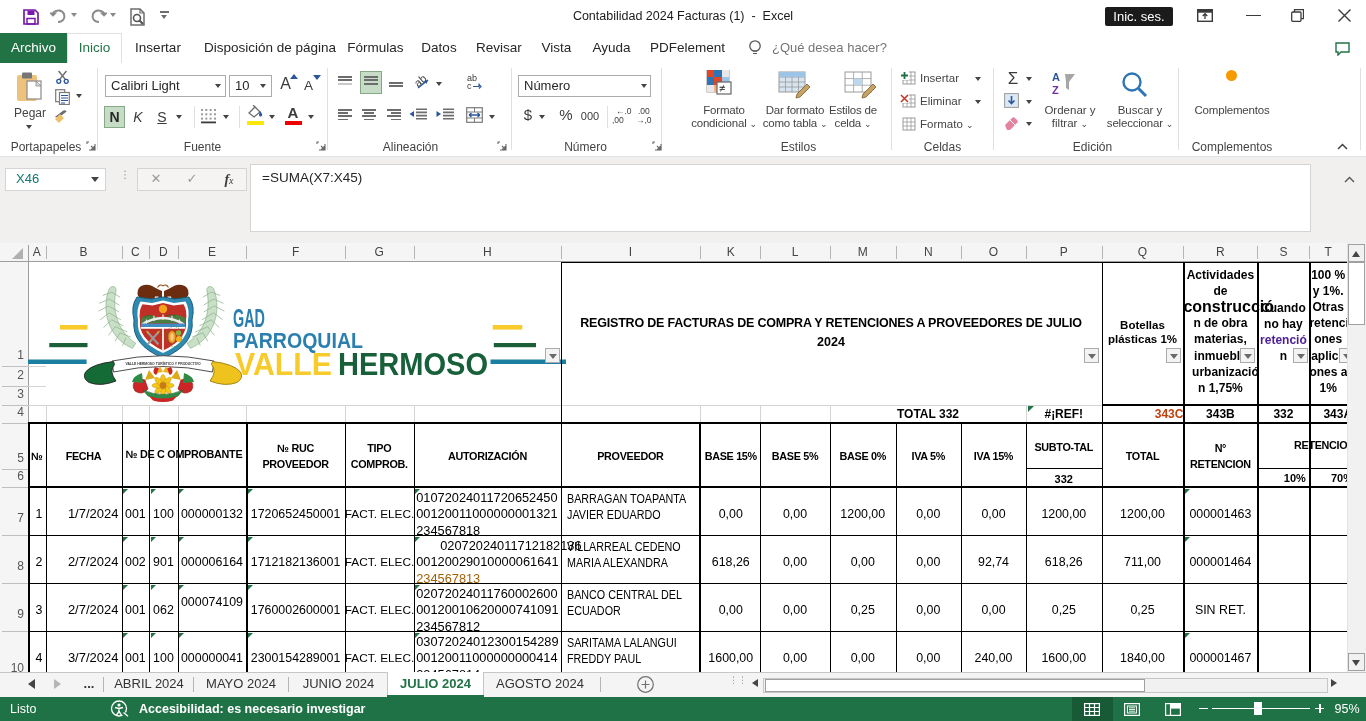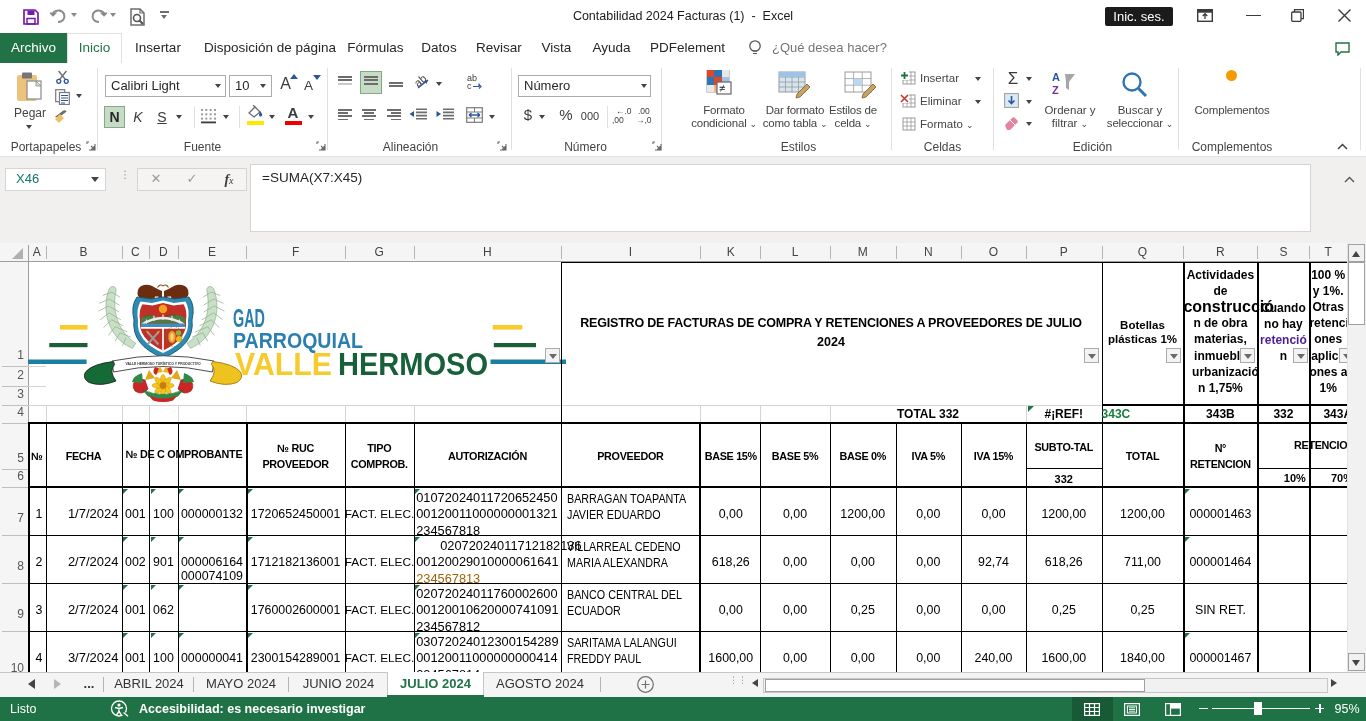--- a/index.html
+++ b/index.html
@@ -546,21 +546,21 @@
       </div>
 <div style="position:absolute;left:1293px;top:348px;width:15px;height:15px;background:#f3f3f3;border:1px solid #ababab;box-sizing:border-box;">
         <div style="position:absolute;left:3px;top:5px;width:0;height:0;border-top:5px solid #6a6a6a;border-left:4px solid transparent;border-right:4px solid transparent;"></div>
       </div>
 <div style="position:absolute;left:1339px;top:348px;width:15px;height:15px;background:#f3f3f3;border:1px solid #ababab;box-sizing:border-box;">
         <div style="position:absolute;left:3px;top:5px;width:0;height:0;border-top:5px solid #6a6a6a;border-left:4px solid transparent;border-right:4px solid transparent;"></div>
       </div>
 <div style="position:absolute;left:830px;top:404.7px;width:196px;height:18.7px;font-size:12px;font-weight:700;color:#000;text-align:center;line-height:18.7px;white-space:nowrap;">TOTAL 332</div>
 <div style="position:absolute;left:1027.5px;top:406.2px;width:0;height:0;border-top:6px solid #217346;border-right:6px solid transparent;"></div>
 <div style="position:absolute;left:1026px;top:404.7px;width:75.6px;height:18.7px;font-size:12px;font-weight:700;color:#000;text-align:center;line-height:18.7px;white-space:nowrap;">#¡REF!</div>
-<div style="position:absolute;left:1101.6px;top:404.7px;width:81.8px;height:18.7px;font-size:12px;font-weight:700;color:#15803d;text-align:left;line-height:18.7px;white-space:nowrap;">343C</div>
+<div style="position:absolute;left:1101.6px;top:404.7px;width:81.8px;height:18.7px;font-size:12px;font-weight:700;color:#c2410c;text-align:right;line-height:18.7px;white-space:nowrap;">343C</div>
 <div style="position:absolute;left:1183.4px;top:404.7px;width:74px;height:18.7px;font-size:12px;font-weight:700;color:#000;text-align:center;line-height:18.7px;white-space:nowrap;">343B</div>
 <div style="position:absolute;left:1257.4px;top:404.7px;width:52px;height:18.7px;font-size:12px;font-weight:700;color:#000;text-align:center;line-height:18.7px;white-space:nowrap;">332</div>
 <div style="position:absolute;left:1309.4px;top:404.7px;width:60px;height:18.7px;font-size:12px;font-weight:700;color:#000;text-align:left;line-height:18.7px;white-space:nowrap;padding-left:14px;">343A</div>
 <div style="position:absolute;left:28px;top:421.9px;width:1319px;height:2px;background:#000;"></div>
 <div style="position:absolute;left:28px;top:486px;width:1319px;height:1.5px;background:#000;"></div>
 <div style="position:absolute;left:28px;top:535px;width:1319px;height:1.2px;background:#000;"></div>
 <div style="position:absolute;left:28px;top:583px;width:1319px;height:1.2px;background:#000;"></div>
 <div style="position:absolute;left:28px;top:631px;width:1319px;height:1.2px;background:#000;"></div>
 <div style="position:absolute;left:1026px;top:468.3px;width:75.6px;height:1px;background:#000;"></div>
 <div style="position:absolute;left:1257.4px;top:468.3px;width:89.6px;height:1px;background:#000;"></div>
@@ -654,21 +654,21 @@
 <div style="position:absolute;left:123px;top:536.5px;width:0;height:0;border-top:5px solid #217346;border-right:5px solid transparent;"></div>
 <div style="position:absolute;left:150.8px;top:536.5px;width:0;height:0;border-top:5px solid #217346;border-right:5px solid transparent;"></div>
 <div style="position:absolute;left:179.1px;top:536.5px;width:0;height:0;border-top:5px solid #217346;border-right:5px solid transparent;"></div>
 <div style="position:absolute;left:247.9px;top:536.5px;width:0;height:0;border-top:5px solid #217346;border-right:5px solid transparent;"></div>
 <div style="position:absolute;left:415.2px;top:536.5px;width:0;height:0;border-top:5px solid #217346;border-right:5px solid transparent;"></div>
 <div style="position:absolute;left:1184.9px;top:536.5px;width:0;height:0;border-top:5px solid #217346;border-right:5px solid transparent;"></div>
 <div style="position:absolute;left:28px;top:585.5px;width:14.5px;height:48px;font-size:12.4px;font-weight:400;color:#000;text-align:right;line-height:48px;white-space:nowrap;">3</div>
 <div style="position:absolute;left:45.5px;top:585.5px;width:73px;height:48px;font-size:13px;font-weight:400;color:#000;text-align:right;line-height:48px;white-space:nowrap;">2/7/2024</div>
 <div style="position:absolute;left:121.5px;top:585.5px;width:27.8px;height:48px;font-size:12.4px;font-weight:400;color:#000;text-align:center;line-height:48px;white-space:nowrap;">001</div>
 <div style="position:absolute;left:149.3px;top:585.5px;width:28.3px;height:48px;font-size:12.4px;font-weight:400;color:#000;text-align:center;line-height:48px;white-space:nowrap;">062</div>
-<div style="position:absolute;left:177.6px;top:552px;width:68.8px;height:48px;font-size:12.4px;font-weight:400;color:#000;text-align:center;line-height:48px;white-space:nowrap;">000074109</div>
+<div style="position:absolute;left:177.6px;top:578px;width:68.8px;height:48px;font-size:12.4px;font-weight:400;color:#000;text-align:center;line-height:48px;white-space:nowrap;">000074109</div>
 <div style="position:absolute;left:246.4px;top:585.5px;width:98.4px;height:48px;font-size:12.4px;font-weight:400;color:#000;text-align:center;line-height:48px;white-space:nowrap;">1760002600001</div>
 <div style="position:absolute;left:344.8px;top:585.5px;width:68.9px;height:48px;font-size:11.8px;font-weight:400;color:#000;text-align:center;line-height:48px;white-space:nowrap;">FACT. ELEC.</div>
 <div style="position:absolute;left:416.2px;top:585.5px;width:145px;height:16.8px;font-size:12.8px;font-weight:400;color:#000;text-align:left;line-height:16.8px;white-space:nowrap;">02072024011760002600</div>
 <div style="position:absolute;left:416.2px;top:602.3px;width:145px;height:16.8px;font-size:12.8px;font-weight:400;color:#000;text-align:left;line-height:16.8px;white-space:nowrap;">00120010620000741091</div>
 <div style="position:absolute;left:416.2px;top:619.1px;width:145px;height:16.8px;font-size:12.8px;font-weight:400;color:#000;text-align:left;line-height:16.8px;white-space:nowrap;">234567812</div>
 <div style="position:absolute;left:566.7px;top:587px;width:160px;height:16.3px;font-size:12.5px;font-weight:400;color:#000;text-align:left;line-height:16.3px;white-space:nowrap;transform:scaleX(0.86);transform-origin:0 0;">BANCO CENTRAL DEL</div>
 <div style="position:absolute;left:566.7px;top:603.3px;width:160px;height:16.3px;font-size:12.5px;font-weight:400;color:#000;text-align:left;line-height:16.3px;white-space:nowrap;transform:scaleX(0.86);transform-origin:0 0;">ECUADOR</div>
 <div style="position:absolute;left:701.5px;top:585.5px;width:58.5px;height:48px;font-size:12.4px;font-weight:400;color:#000;text-align:center;line-height:48px;white-space:nowrap;">0,00</div>
 <div style="position:absolute;left:760px;top:585.5px;width:70px;height:48px;font-size:12.4px;font-weight:400;color:#000;text-align:center;line-height:48px;white-space:nowrap;">0,00</div>
 <div style="position:absolute;left:830px;top:585.5px;width:65.5px;height:48px;font-size:12.4px;font-weight:400;color:#000;text-align:center;line-height:48px;white-space:nowrap;">0,25</div>

